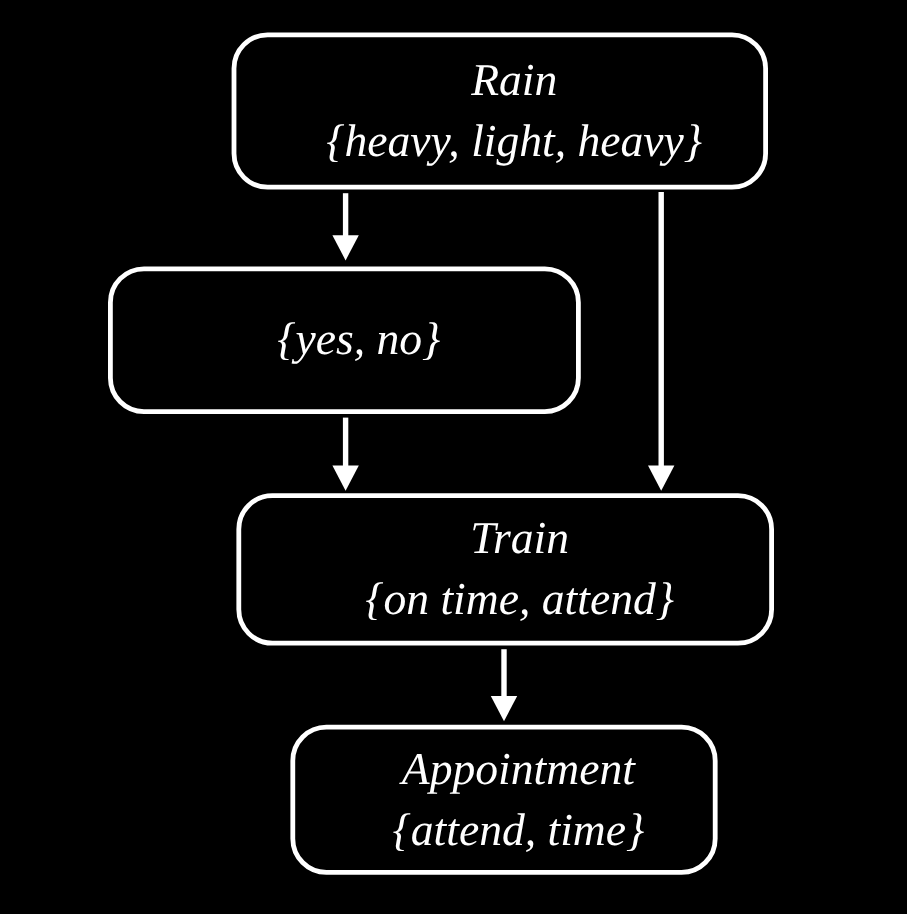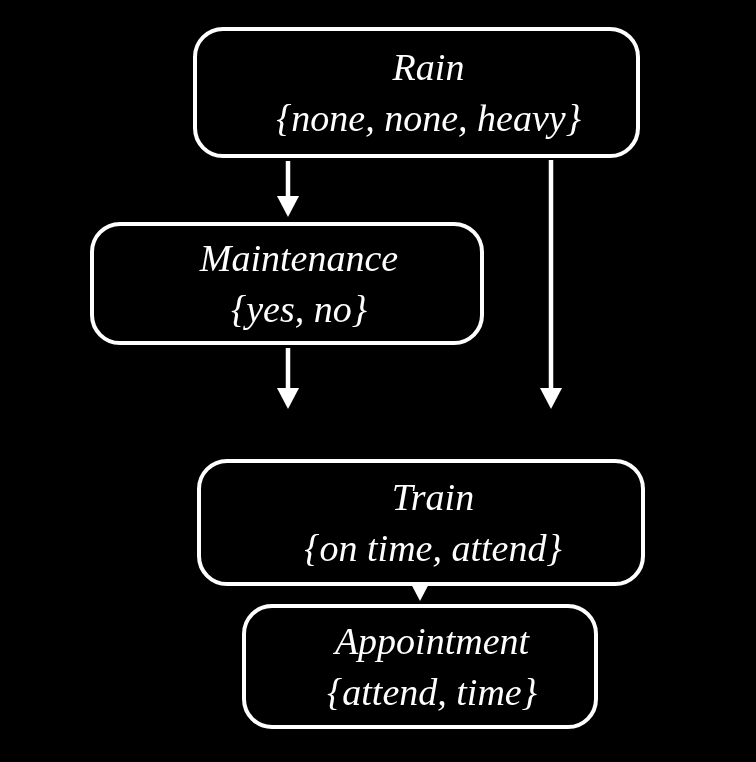--- a/index.html
+++ b/index.html
@@ -38,21 +38,21 @@
   .node-label,
   .node-values {
     font-style: italic;
     font-size: 38px;
     line-height: 1.32;
     color: #ffffff;
     white-space: nowrap;
   }
   .node-rain        { left: 193px; top: 27px;  width: 447px; height: 131px; }
   .node-maintenance { left: 90px;  top: 222px; width: 394px; height: 123px; }
-  .node-train       { left: 197px; top: 411px; width: 448px; height: 127px; margin-top: 48px; }
+  .node-train       { left: 197px; top: 411px; width: 448px; height: 127px; }
   .node-appointment { left: 242px; top: 604px; width: 356px; height: 125px; justify-content: center; }
   .edge-line {
     stroke: #ffffff;
     stroke-width: 4.5;
   }
   .edge-head {
     fill: #ffffff;
   }
 </style>
 </head>
@@ -74,25 +74,24 @@
       <polygon class="edge-head" points="277,388 299,388 288,409"></polygon>
     </g>
     <g>
       <line class="edge-line" x1="420" y1="541" x2="420" y2="582"></line>
       <polygon class="edge-head" points="409,580 431,580 420,601"></polygon>
     </g>
   </svg>
 
   <div class="node node-rain">
     <div class="node-label">Rain</div>
-    <div class="node-values">{none, none, heavy}</div>
+    <div class="node-values">{heavy, light, heavy}</div>
   </div>
 
   <div class="node node-maintenance">
-    <div class="node-label">Maintenance</div>
     <div class="node-values">{yes, no}</div>
   </div>
 
   <div class="node node-train">
     <div class="node-label">Train</div>
     <div class="node-values">{on time, attend}</div>
   </div>
 
   <div class="node node-appointment">
     <div class="node-label">Appointment</div>

